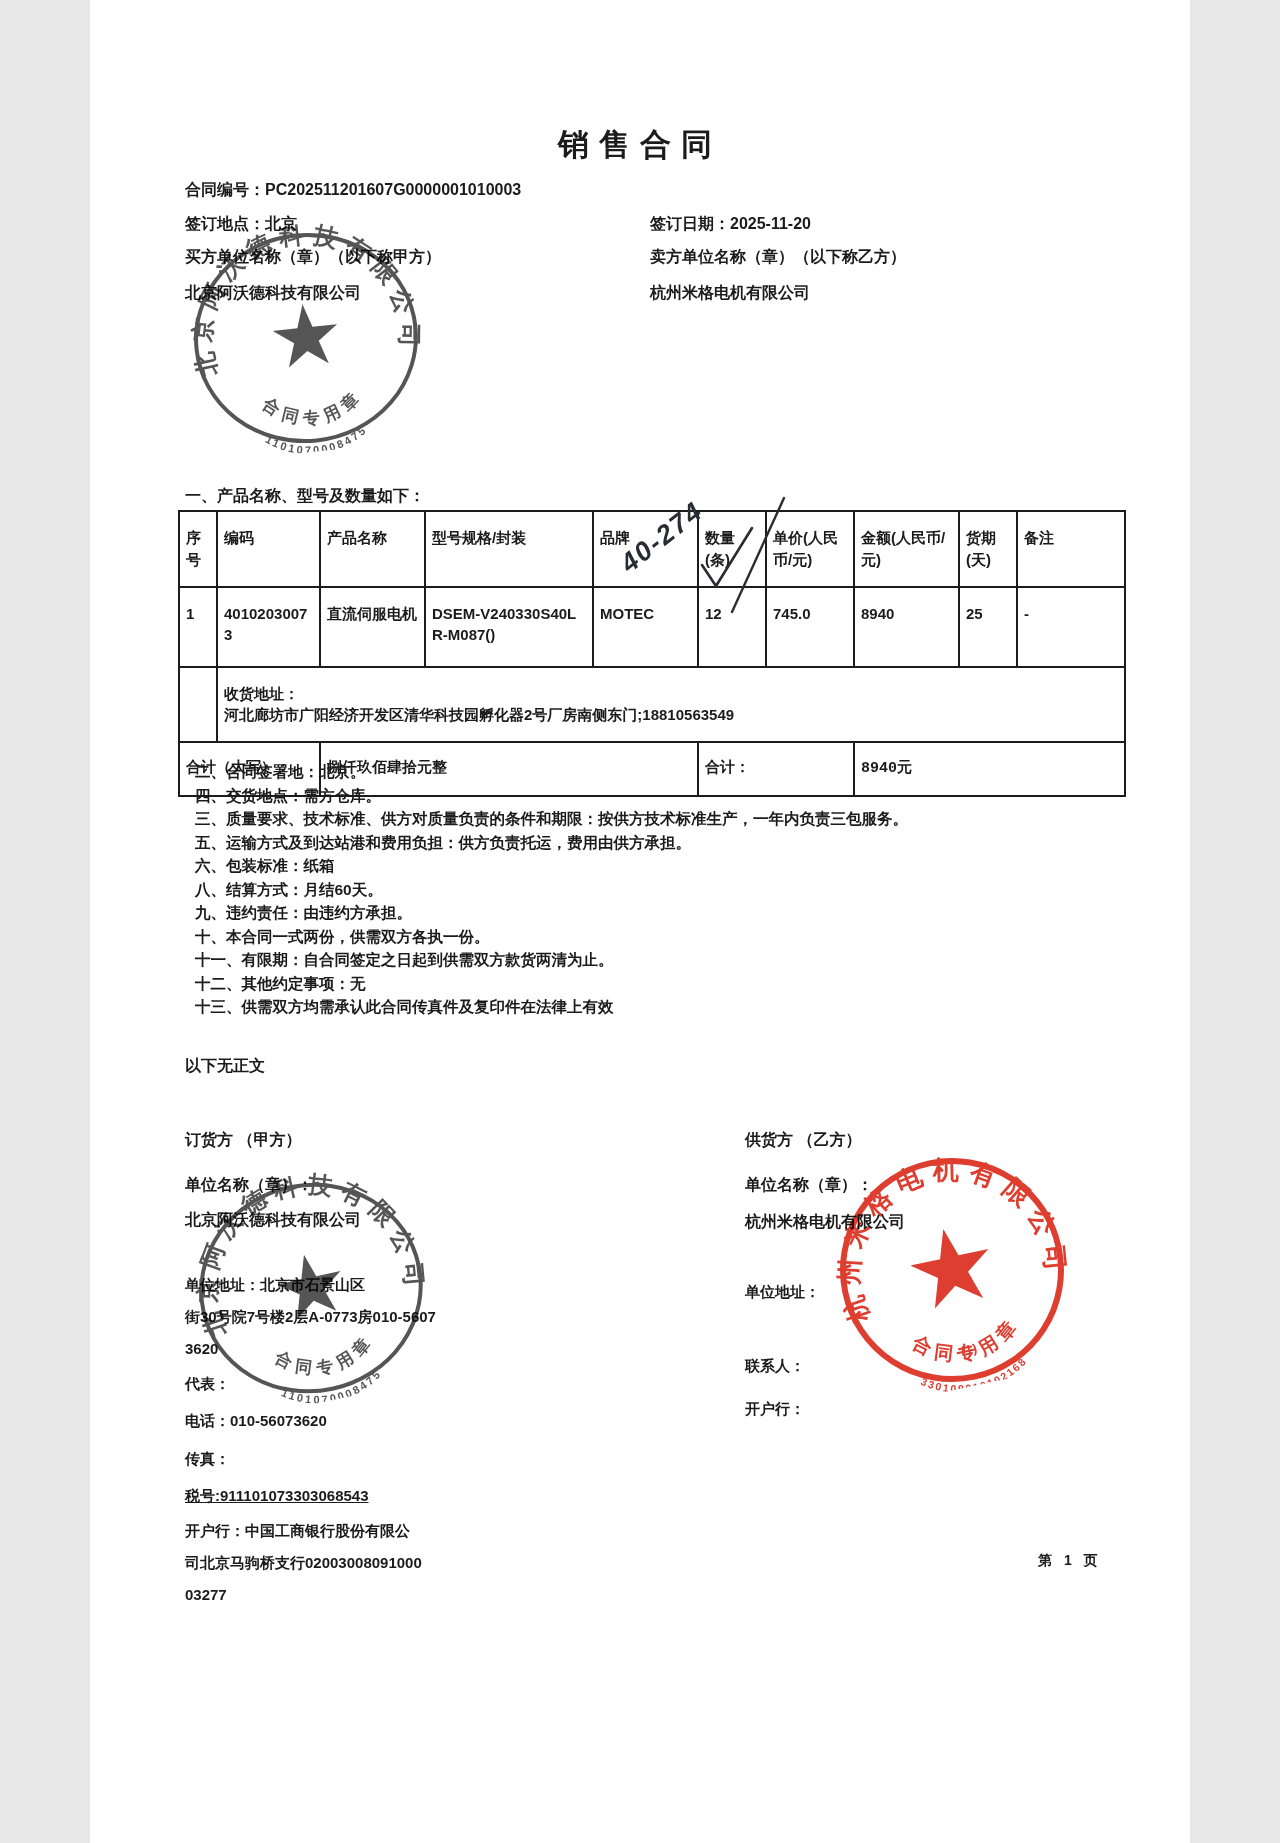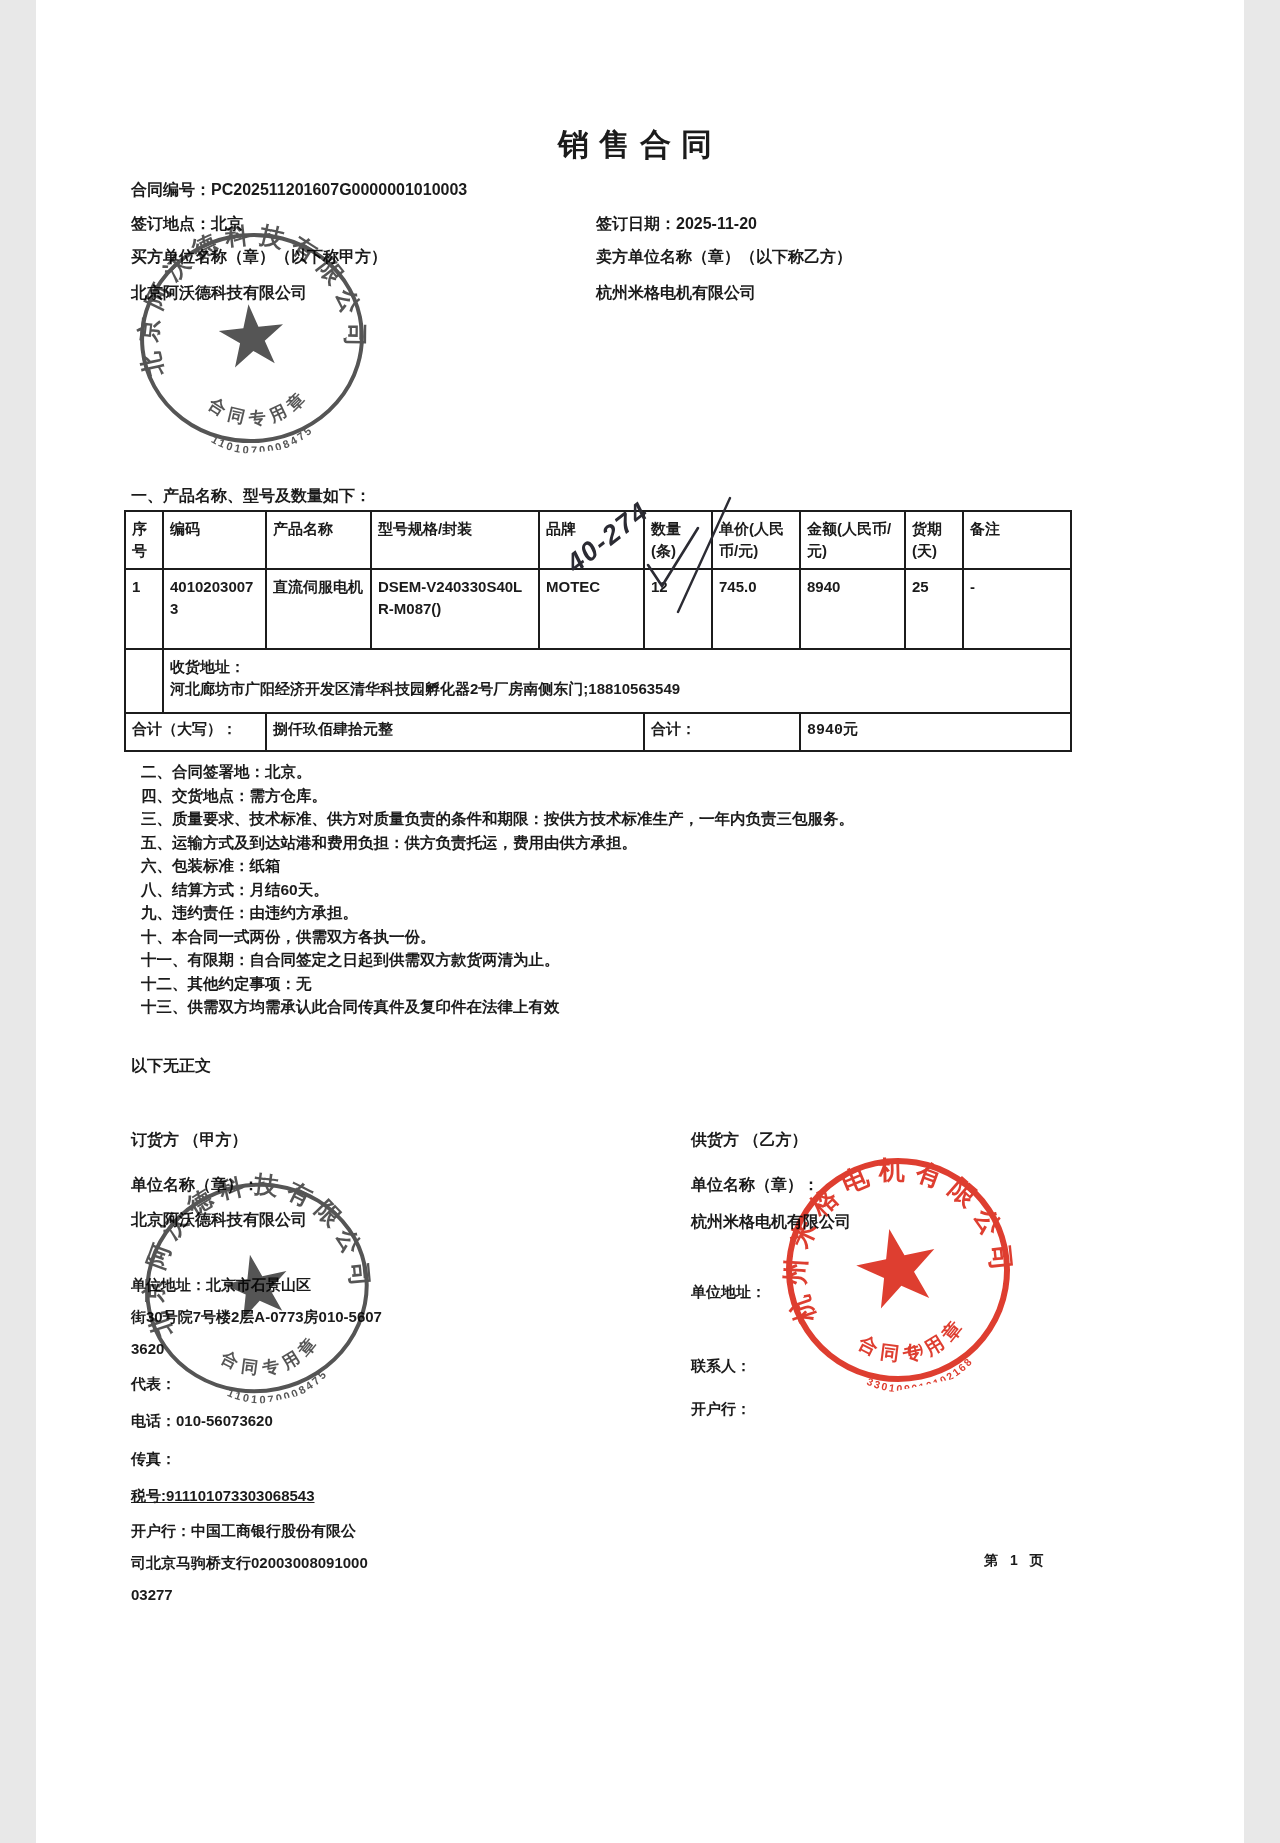--- a/index.html
+++ b/index.html
@@ -1,28 +1,28 @@
 <!DOCTYPE html>
 <html><head>
 <meta charset="utf-8">
 <style>
   html,body{margin:0;padding:0;background:#e8e8e8;}
   .page{
-    position:relative;width:1208px;height:1843px;margin:0 auto;background:#ffffff;
+    position:relative;width:1100px;height:1843px;margin:0 auto;background:#ffffff;
     font-family:"Liberation Sans","DejaVu Sans",sans-serif;color:#1b1b1b;overflow:hidden;
   }
   .abs{position:absolute;white-space:nowrap;}
   .title{width:100%;text-align:center;font-size:31px;font-weight:bold;letter-spacing:10px;}
   .h16{font-size:16px;font-weight:bold;}
   .h15{font-size:15px;font-weight:bold;}
   table.prod{
     position:absolute;left:88px;top:510px;width:946px;border-collapse:collapse;table-layout:fixed;
   }
   table.prod td, table.prod th{
-    border:2px solid #1c1c1c;padding:6px 6px;vertical-align:top;text-align:left;
+    border:2px solid #1c1c1c;padding:15px 6px;vertical-align:top;text-align:left;
     font-size:15px;font-weight:bold;word-break:break-all;line-height:1.45;white-space:normal;
   }
   .clauses{position:absolute;left:95px;top:760px;width:1120px;margin-left:10px;}
   .clauses div{font-size:15.5px;font-weight:bold;line-height:23.5px;white-space:nowrap;}
   .stamp{position:absolute;mix-blend-mode:multiply;pointer-events:none;}
   .hand{
     position:absolute;left:524px;top:522px;transform:rotate(-38deg);
     font-style:italic;font-weight:bold;font-size:27px;color:#2b2b33;letter-spacing:2px;
   }
   .inkline{position:absolute;pointer-events:none;}

